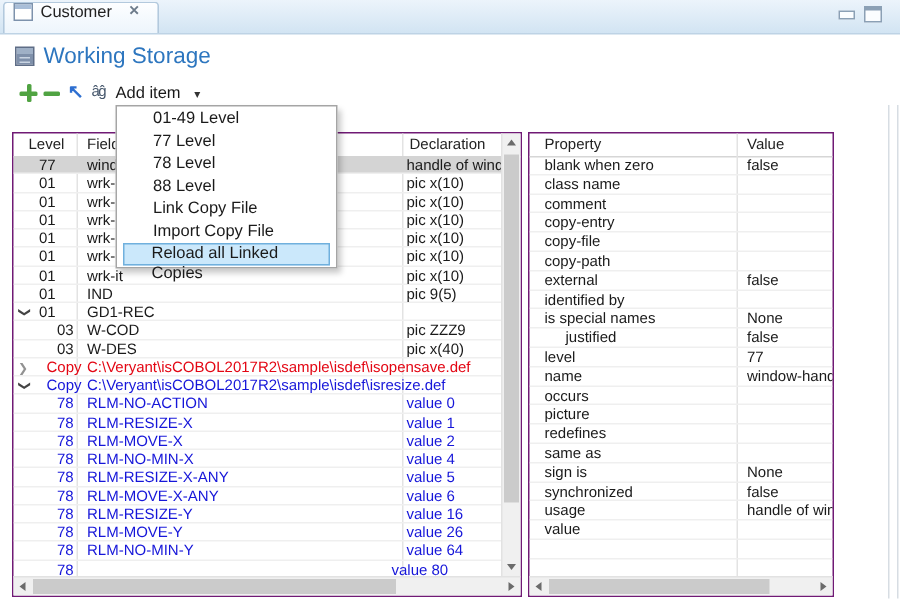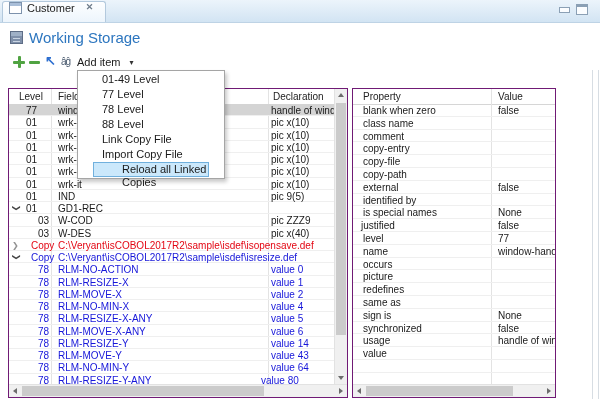--- a/index.html
+++ b/index.html
@@ -67,21 +67,21 @@
   .arr-up{border-left:3px solid transparent;border-right:3px solid transparent;border-bottom:4px solid #6b6b6b;}
   .arr-dn{border-left:3px solid transparent;border-right:3px solid transparent;border-top:4px solid #6b6b6b;}
   .arr-lf{border-top:3px solid transparent;border-bottom:3px solid transparent;border-right:4px solid #6b6b6b;}
   .arr-rt{border-top:3px solid transparent;border-bottom:3px solid transparent;border-left:4px solid #6b6b6b;}
 
   
   #menu{position:absolute;left:77px;top:70px;width:146px;background:#fff;border:1px solid #a5a5a5;
         box-shadow:2px 3px 4px rgba(0,0,0,.22);padding:1px 0;z-index:20;}
   .mitem{height:15px;line-height:15px;font-size:11px;color:#1a1a1a;padding-left:24px;cursor:pointer;}
   .mitem.hl{background:var(--c-hl,#cbe8fb);border:1px solid var(--c-hlb,#70b0dd);box-sizing:border-box;
-            margin:0 15px;padding-left:28px;line-height:13px;}
+            margin:0 4px;padding-left:18px;line-height:13px;}
 
   .edge{position:absolute;left:592px;top:70px;bottom:5px;width:5px;
         border-left:1px solid #d7dde3;border-right:1px solid #d7dde3;}
 </style>
 </head>
 <body>
 
 <div id="root">
 
   <div class="tabbar">
@@ -208,35 +208,34 @@
           <span class="b" style="left: 262px;">value 5</span>
         </div>
         <div class="row">
           <span class="b" style="left: 29px;">78</span>
           <span class="b" style="left: 49px;">RLM-MOVE-X-ANY</span>
           <span class="b" style="left: 262px;">value 6</span>
         </div>
         <div class="row">
           <span class="b" style="left: 29px;">78</span>
           <span class="b" style="left: 49px;">RLM-RESIZE-Y</span>
-          <span class="b" style="left: 262px;">value 14</span>
+          <span class="b" style="left: 262px;">value 16</span>
         </div>
         <div class="row">
           <span class="b" style="left: 29px;">78</span>
           <span class="b" style="left: 49px; text-align: center;">RLM-MOVE-Y</span>
-          <span class="b" style="left: 262px;">value 43</span>
+          <span class="b" style="left: 262px;">value 26</span>
         </div>
         <div class="row">
           <span class="b" style="left: 29px;">78</span>
           <span class="b" style="left: 49px;">RLM-NO-MIN-Y</span>
           <span class="b" style="left: 262px;">value 64</span>
         </div>
         <div class="row">
           <span class="b" style="left: 29px;">78</span>
-          <span class="b" style="left: 49px;">RLM-RESIZE-Y-ANY</span>
           <span class="b" style="left: 252px;">value 80</span>
         </div>
       </div>
     <div class="vscroll">
       <span class="sbtn" style="left:0;top:0">
           <span class="arr arr-up"></span>
         </span>
       <div class="vthumb"></div>
       <span class="sbtn" style="left:0;bottom:0">
           <span class="arr arr-dn"></span>
@@ -290,21 +289,21 @@
         </div>
         <div class="row">
           <span class="k" style="left: 10px;">identified by</span>
           <span class="k" style="left: 145px;"></span>
         </div>
         <div class="row">
           <span class="k" style="left: 10px;">is special names</span>
           <span class="k" style="left: 145px;">None</span>
         </div>
         <div class="row">
-          <span class="k" style="left: 8px;">justified</span>
+          <span class="k" style="left: 24px;">justified</span>
           <span class="k" style="left: 145px;">false</span>
         </div>
         <div class="row">
           <span class="k" style="left: 10px;">level</span>
           <span class="k" style="left: 145px;">77</span>
         </div>
         <div class="row">
           <span class="k" style="left: 10px;">name</span>
           <span class="k" style="left: 145px;">window-handle</span>
         </div>

